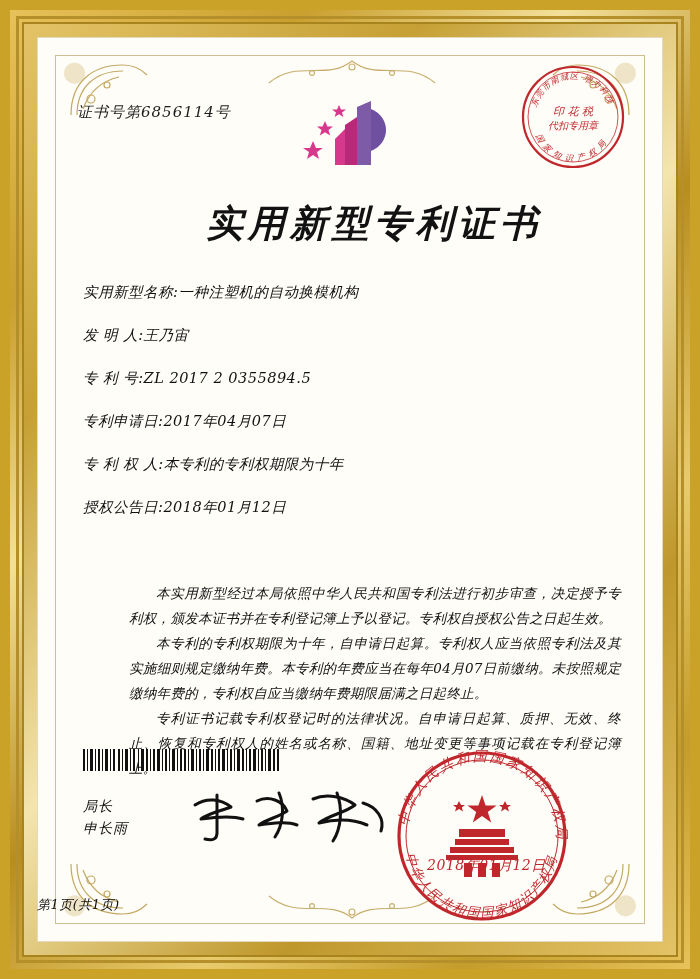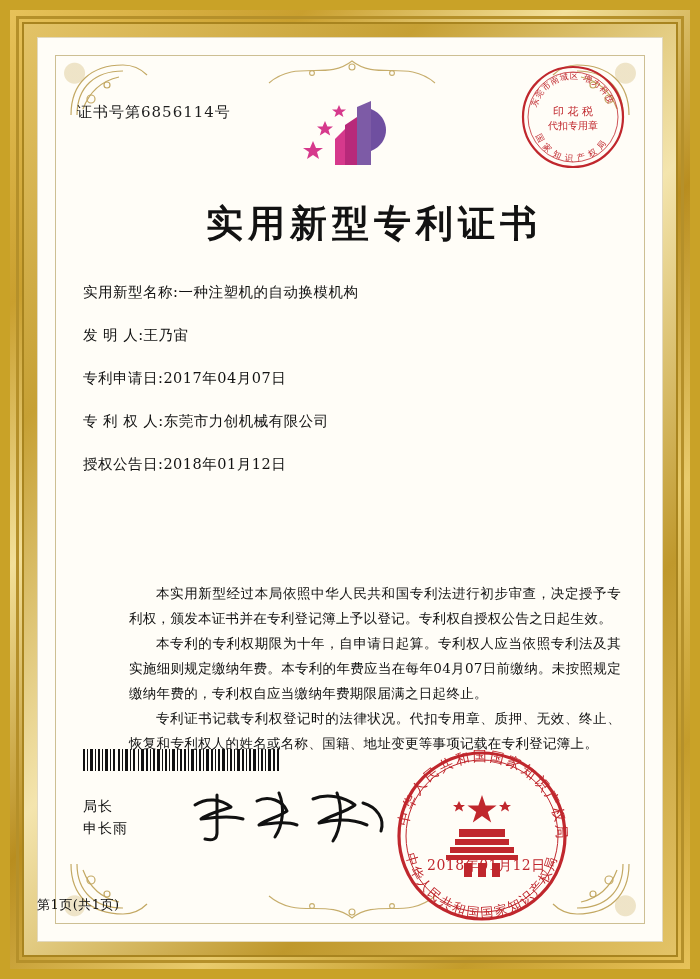--- a/index.html
+++ b/index.html
@@ -9,20 +9,21 @@
   }
   body {
     font-family: "Liberation Serif", "DejaVu Serif", serif;
   }
   .page {
     position: relative;
     width: 700px;
     height: 979px;
     overflow: hidden;
     background: #fde047;
+    font-style: italic;
   }
 
   
   .frame-outer {
     position: absolute;
     left: 0; top: 0;
     width: 700px; height: 979px;
     box-sizing: border-box;
     border: 10px solid #c9a227;
     background: linear-gradient(135deg,#e7c25a 0%, #c99f2e 18%, #f3e09a 34%, #b88d1f 52%, #e9cb6c 70%, #c49c2b 86%, #e7c25a 100%);
@@ -297,34 +298,37 @@
     <div class="title">实用新型专利证书</div>
 
     <div class="fields">
       <div class="field-row">
         <span class="field-label">实用新型名称:</span><span class="field-value">一种注塑机的自动换模机构</span>
       </div>
       <div class="field-row">
         <span class="field-label">发  明  人:</span><span class="field-value">王乃宙</span>
       </div>
       <div class="field-row">
+        <span class="field-label">专  利  号:</span><span class="field-value">ZL 2017 2 0355894.5</span>
+      </div>
+      <div class="field-row">
         <span class="field-label">专利申请日:</span><span class="field-value">2017年04月07日</span>
       </div>
       <div class="field-row">
-        <span class="field-label">专  利  权  人:</span><span class="field-value">东莞市力创机械有限公司</span>
+        <span class="field-label">专  利  权  人:</span><span class="field-value">本专利的专利权期限为十年</span>
       </div>
       <div class="field-row">
         <span class="field-label">授权公告日:</span><span class="field-value">2018年01月12日</span>
       </div>
     </div>
 
     <div class="body-text">
       <p>本实用新型经过本局依照中华人民共和国专利法进行初步审查，决定授予专利权，颁发本证书并在专利登记簿上予以登记。专利权自授权公告之日起生效。</p>
       <p>本专利的专利权期限为十年，自申请日起算。专利权人应当依照专利法及其实施细则规定缴纳年费。本专利的年费应当在每年04月07日前缴纳。未按照规定缴纳年费的，专利权自应当缴纳年费期限届满之日起终止。</p>
-      <p>专利证书记载专利权登记时的法律状况。代扣专用章、质押、无效、终止、恢复和专利权人的姓名或名称、国籍、地址变更等事项记载在专利登记簿上。</p>
+      <p>专利证书记载专利权登记时的法律状况。自申请日起算、质押、无效、终止、恢复和专利权人的姓名或名称、国籍、地址变更等事项记载在专利登记簿上。</p>
     </div>
 
     <svg class="barcode" viewBox="0 0 196 22" preserveAspectRatio="none">
       <g fill="#111">
         <rect x="0" y="0" width="2" height="22"></rect>
           <rect x="4" y="0" width="1" height="22"></rect>
         <rect x="7" y="0" width="3" height="22"></rect>
           <rect x="12" y="0" width="1" height="22"></rect>
         <rect x="15" y="0" width="2" height="22"></rect>
           <rect x="19" y="0" width="1" height="22"></rect>

